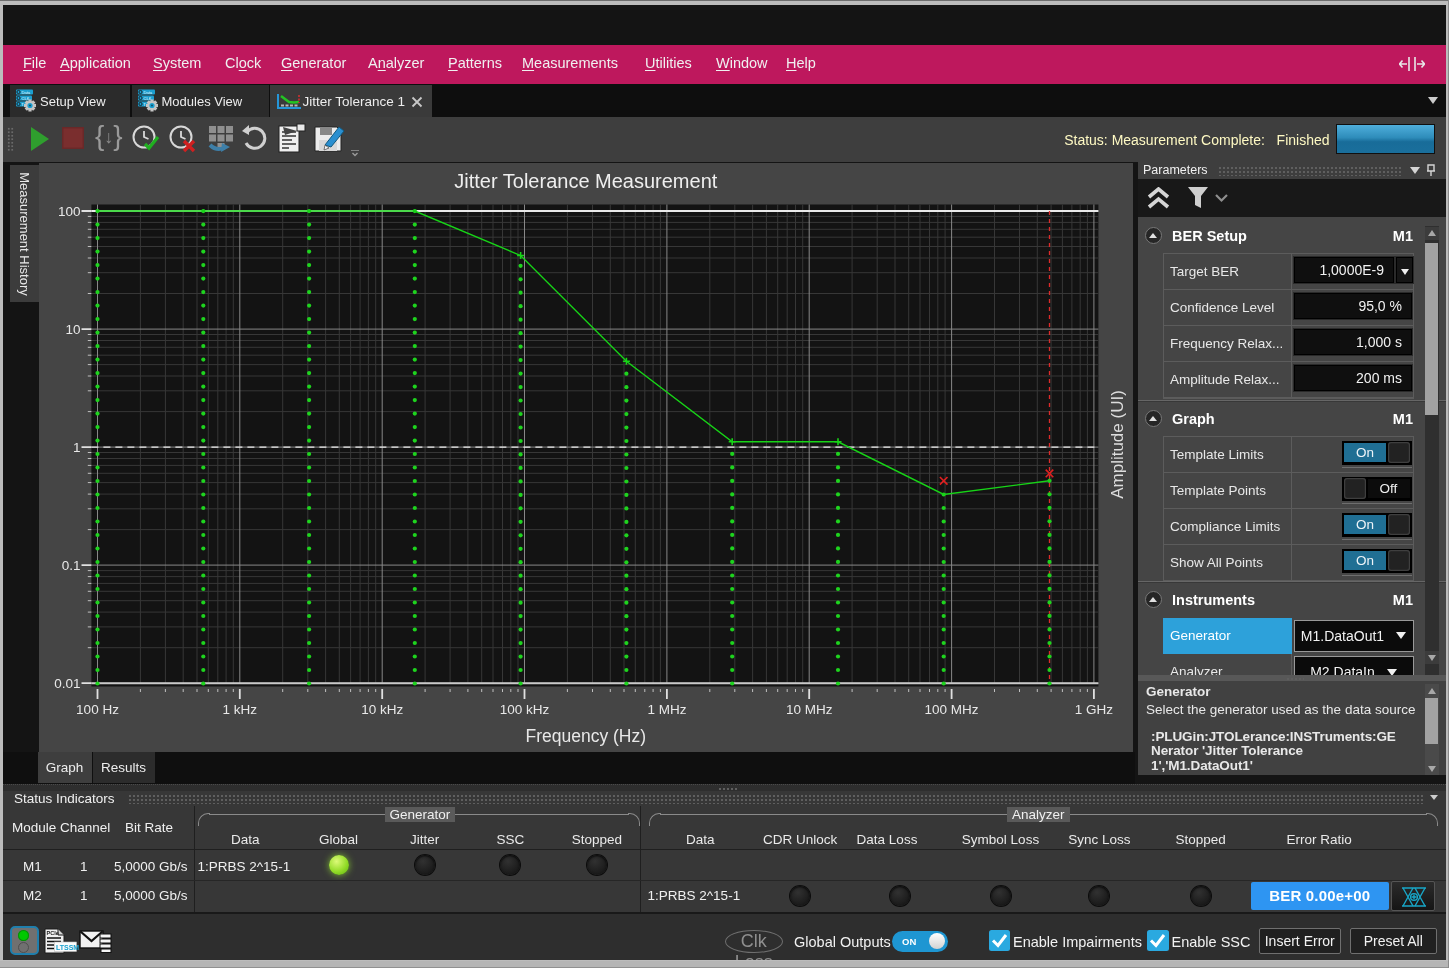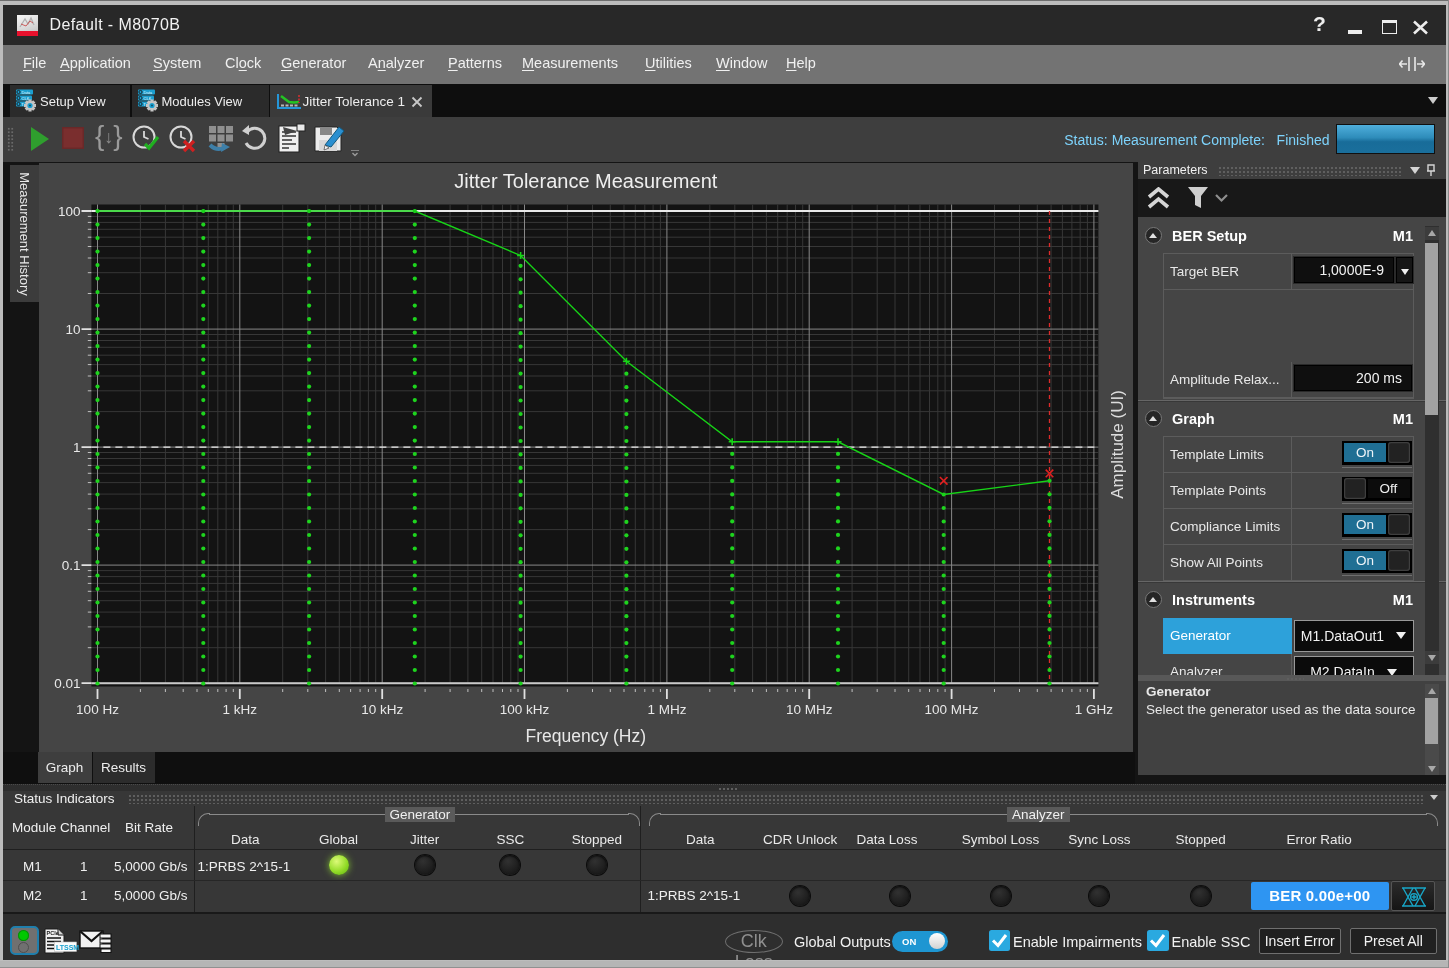--- a/index.html
+++ b/index.html
@@ -5,28 +5,28 @@
 html,body { width:1449px; height:968px; overflow:hidden; background:#bcbcbc;
   font-family:"Liberation Sans", sans-serif; }
 .abs { position:absolute; }
 #win { position:absolute; left:3px; top:5px; width:1442.5px; height:955px; background:#141414; overflow:hidden; }
 #titlebar { position:absolute; left:0; top:0; width:100%; height:39.5px; background:#282828; }
 #appicon { position:absolute; left:14px; top:10px; width:21px; height:21px;
   background:linear-gradient(160deg,#f5f5f5 0%,#e2e2e2 40%,#bdbdbd 100%); }
 #appicon::after { content:""; position:absolute; left:0; bottom:0; width:100%; height:5px; background:#e8112d; }
 #title { position:absolute; left:46.5px; top:11px; font-size:16px; letter-spacing:.4px; color:#f2f2f2; }
 .wbtn { position:absolute; color:#ededed; }
-#menubar { position:absolute; left:0; top:39.5px; width:100%; height:39.5px; background:#737373; }
+#menubar { position:absolute; left:0; top:39.5px; width:100%; height:39.5px; background:#be185d; }
 .mi { position:absolute; top:10px; font-size:14.5px; color:#f0f0f0; }
 .mi u { text-underline-offset:2px; }
 #tabstrip { position:absolute; left:0; top:79px; width:100%; height:33px; background:#0e0e0e;padding-left:7px; }
 .ttab { position:absolute; top:1px; height:32px; background:#2b2b2b; color:#ededed; font-size:13px; }
 .ttab .lbl { position:absolute; top:9px; }
 #toolbar { position:absolute; left:0; top:112px; width:100%; height:45.5px; background:#3e3e3e; border-bottom:1.5px solid #141414; }
-#statustxt { position:absolute; right:116px; top:15px; font-size:14px; color:#7dd3fc; }
+#statustxt { position:absolute; right:116px; top:15px; font-size:14px; color:#fef9c3; }
 #progbar { position:absolute; left:1333px; top:7px; width:98.5px; height:30px; border:1.5px solid #101010;
   background:linear-gradient(#4fafdc 0%, #2e8cba 45%, #186c99 60%, #1a6f9c 100%); }
 #vtab { position:absolute; left:6.5px; top:160px; width:29px; height:137px; background:#3c3c3c; }
 #vtab span { position:absolute; left:50%; top:50%; transform:translate(-50%,-50%) rotate(90deg);
   white-space:nowrap; font-size:13px; color:#e8e8e8; }
 #rpanel { position:absolute; left:1135px; top:157px; width:307.5px; height:613px; background:#454545; }
 #phead { position:absolute; left:0; top:0; width:100%; height:17px; background:#3e3e3e; }
 #phead .t { position:absolute; left:5px; top:0.5px; font-size:12.5px; color:#f0f0f0; }
 #picons { position:absolute; left:0; top:17px; width:100%; height:37.5px; background:#181818; }
 #pbody { position:absolute; left:0; top:54.5px; width:100%; height:458.5px; background:#454545; overflow:hidden; }
@@ -98,35 +98,20 @@
 #gtoggle .on { position:absolute; left:10px; top:5.5px; font-size:9.5px; font-weight:bold; color:#fff; }
 #gtoggle .knob { position:absolute; right:2.5px; top:2.2px; width:16.5px; height:16.5px; border-radius:50%;
   background:linear-gradient(#fff,#d2d2d2); }
 .cbox { position:absolute; top:16px; width:21.5px; height:21.5px; background:#2aa9e0; border-radius:2.5px; }
 .bbtn { position:absolute; top:14px; height:26.5px; background:#202020; border:1px solid #6f6f6f; border-radius:2px;
   color:#f2f2f2; font-size:14px; text-align:center; line-height:24.5px; }
 </style></head>
 <body>
 <div id="win">
 
-<div id="titlebar">
-  <div id="appicon">
-        <svg width="21" height="16" style="position:absolute;left:0;top:0">
-          <path d="M3 12 L8 4 L11 9 L14 3 L17 10" stroke="#b0b0b0" stroke-width="1.2" fill="none"></path>
-          <path d="M4 9 L9 11 L13 6 L16 8" stroke="#c62828" stroke-width="1" fill="none" opacity=".7"></path>
-        </svg>
-      </div>
-  <div id="title">Default - M8070B</div>
-  <div class="wbtn" style="left:1310px;top:7px;font-size:21px;font-weight:bold">?</div>
-  <div class="wbtn" style="left:1344.5px;top:24.5px;width:14px;height:4px;background:#ededed"></div>
-  <div class="wbtn" style="left:1378.5px;top:15px;width:15px;height:13.5px;border:1.7px solid #ededed;border-top-width:3.2px"></div>
-  <svg class="wbtn" style="left:1409px;top:14.5px" width="17" height="15">
-        <path d="M2 1.5 L15 13.5 M15 1.5 L2 13.5" stroke="#ededed" stroke-width="2.6"></path>
-      </svg>
-</div>
 
 <div id="menubar">
   <div class="mi" style="left:20px"><u>F</u>ile</div>
   <div class="mi" style="left:57px"><u>A</u>pplication</div>
   <div class="mi" style="left:150px"><u>S</u>ystem</div>
   <div class="mi" style="left:222px">Cl<u>o</u>ck</div>
   <div class="mi" style="left:278px"><u>G</u>enerator</div>
   <div class="mi" style="left:365px">A<u>n</u>alyzer</div>
   <div class="mi" style="left:445px"><u>P</u>atterns</div>
   <div class="mi" style="left:519px"><u>M</u>easurements</div>
@@ -600,20 +585,28 @@
           </div>
           <b class="sectitle">BER Setup</b>
           <b class="secm1">M1</b>
         </div>
 <div class="pblock" style="top:36.5px;height:146px"></div>
 <div class="prow b" style="top:37.0px">
           <div class="plabel">Target BER</div>
           <div class="pval" style="width:100px">1,0000E-9</div>
           <div class="pdrop"><span class="tridn"></span></div>
         </div>
+<div class="prow b" style="top:73.0px">
+          <div class="plabel">Confidence Level</div>
+          <div class="pval">95,0 %</div>
+        </div>
+<div class="prow b" style="top:109.0px">
+          <div class="plabel">Frequency Relax...</div>
+          <div class="pval">1,000 s</div>
+        </div>
 <div class="prow b" style="top:145.0px">
           <div class="plabel">Amplitude Relax...</div>
           <div class="pval">200 ms</div>
         </div>
 <div class="secsep" style="top:183.5px"></div>
 <div class="sech" style="top:184.5px">
           <div class="seccirc">
             <span class="triup"></span>
           </div>
           <b class="sectitle">Graph</b>
@@ -678,20 +671,21 @@
     <div class="varrow" style="top:10px"><span class="tri8u"></span></div>
     <div class="vthumb" style="top:26.5px;height:172px"></div>
     <div class="varrow" style="top:434.5px"><span class="tri8d"></span></div>
   </div>
   <div id="psplit">
         <div class="dotted" style="position:absolute;left:148px;top:1.5px;width:18px;height:3.5px"></div>
       </div>
   <div id="pdesc">
     <div class="abs" style="left:8px;top:3px;font-size:13.5px;font-weight:bold">Generator</div>
     <div class="abs" style="left:8px;top:21px;font-size:13.5px">Select the generator used as the data source</div>
+    <div class="abs" style="left:13px;top:48.5px;font-size:13.5px;font-weight:bold;line-height:14.6px;width:272px;letter-spacing:-.1px">:PLUGin:JTOLerance:INSTruments:GE<br>Nerator 'Jitter Tolerance<br>1','M1.DataOut1'</div>
     <div class="vscroll" style="top:3px;height:91px;background:#4a4a4a"></div>
     <div class="varrow" style="top:3px;background:#4a4a4a"><span class="tri8u"></span></div>
     <div class="vthumb" style="top:17px;height:46px"></div>
     <div class="varrow" style="top:81px;background:#4a4a4a"><span class="tri8d"></span></div>
   </div>
 </div>
 
 <div id="btabs">
   <div class="btab" style="left:34.5px;width:54px;background:#3e3e3e">Graph</div>
   <div class="btab" style="left:89.5px;width:62px;background:#2c2c2c">Results</div>

